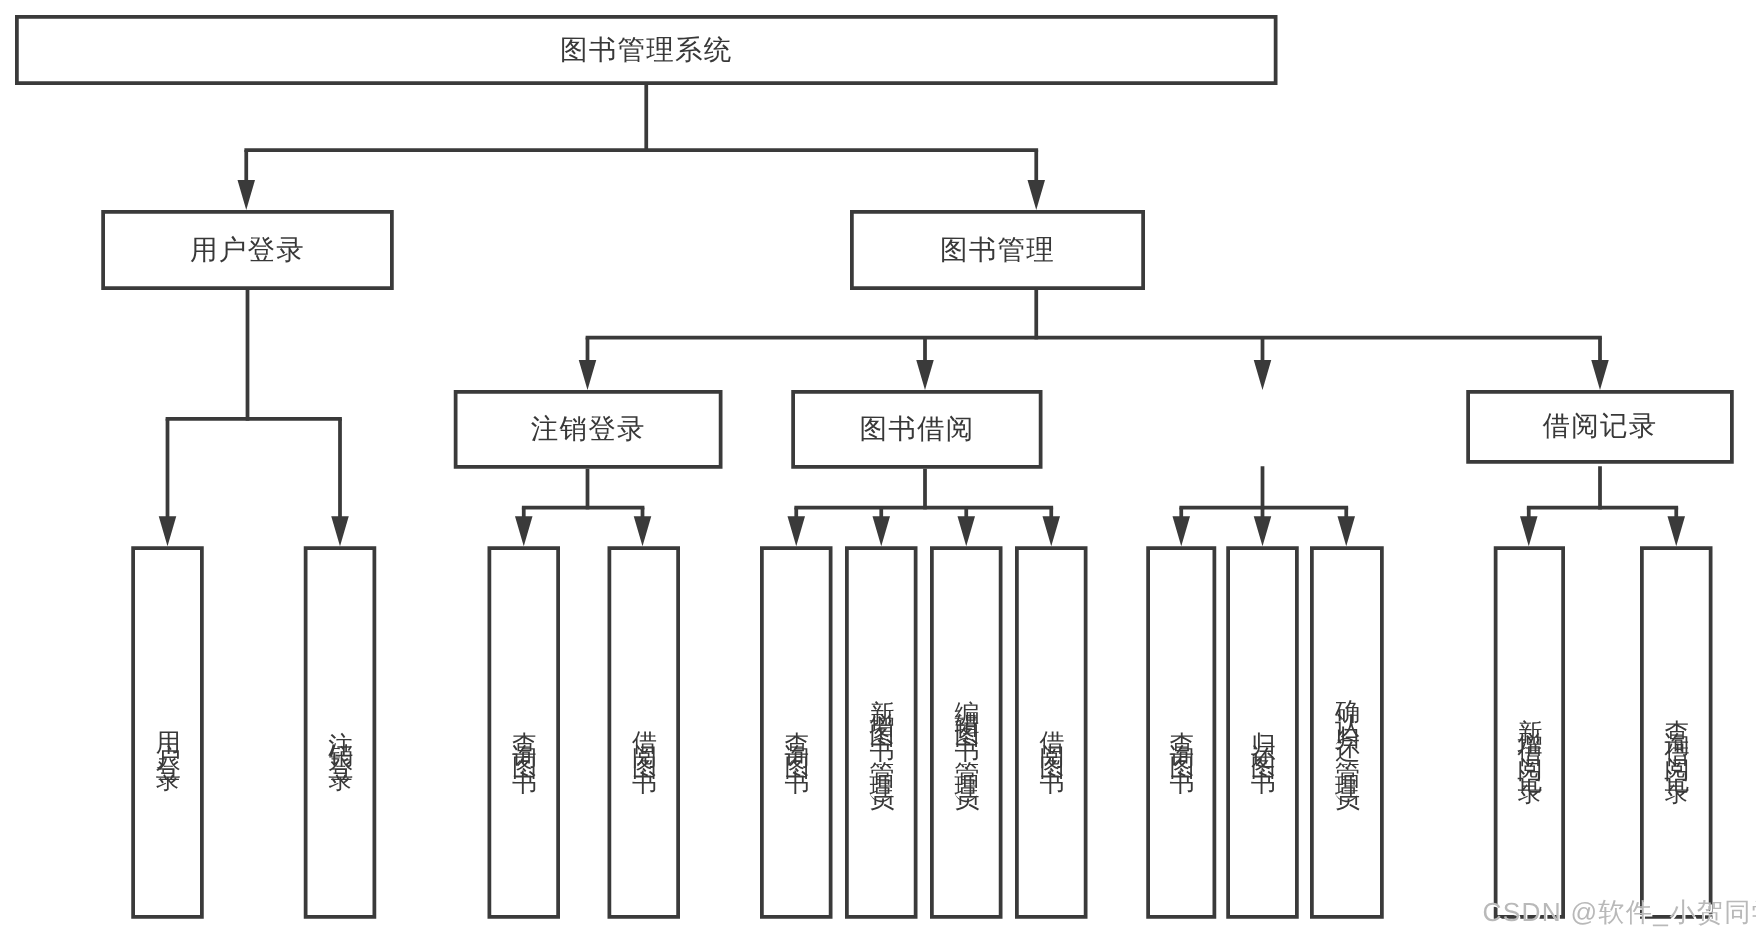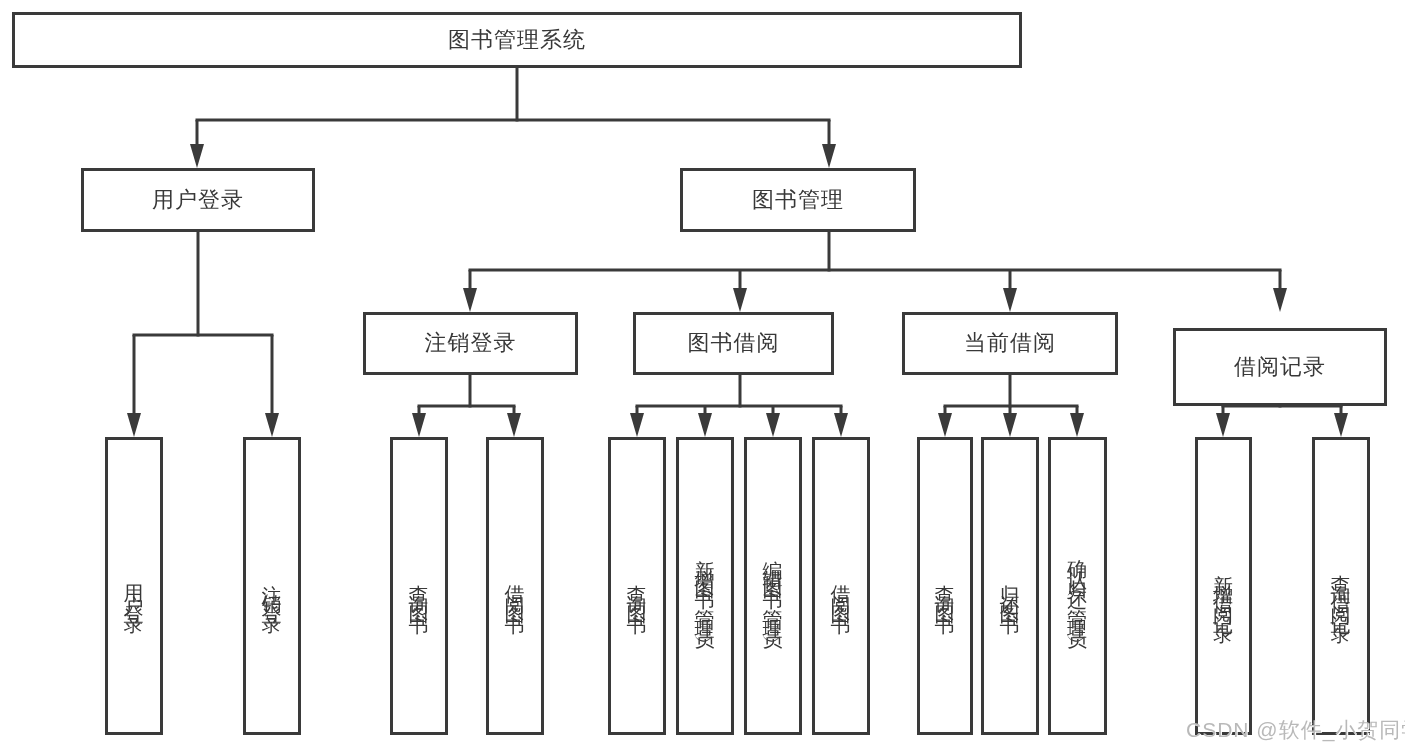--- a/index.html
+++ b/index.html
@@ -91,22 +91,21 @@
     <polygon points="1334,413 1348,413 1341,437" stroke="none"></polygon>
   </svg>
 
   <div class="node h" style="left:12px;top:12px;width:1010px;height:56px">图书管理系统</div>
 
   <div class="node h" style="left:81px;top:168px;width:234px;height:64px">用户登录</div>
   <div class="node h" style="left:680px;top:168px;width:236px;height:64px">图书管理</div>
 
   <div class="node h" style="left:363px;top:312px;width:215px;height:63px">注销登录</div>
   <div class="node h" style="left:633px;top:312px;width:201px;height:63px">图书借阅</div>
-  <div class="node h" style="left:902px;top:312px;width:216px;height:63px">当前借阅</div>
-  <div class="node h" style="left:1173px;top:328px;width:214px;height:78px">借阅记录</div>
+  <div class="node h" style="left:1173px;top:312px;width:214px;height:59px">借阅记录</div>
 
   <div class="node v" style="left:105px;top:437px;width:58px;height:298px">用户登录</div>
   <div class="node v" style="left:243px;top:437px;width:58px;height:298px">注销登录</div>
 
   <div class="node v" style="left:390px;top:437px;width:58px;height:298px">查询图书</div>
   <div class="node v" style="left:486px;top:437px;width:58px;height:298px">借阅图书</div>
 
   <div class="node v" style="left:608px;top:437px;width:58px;height:298px">查询图书</div>
   <div class="node v" style="left:676px;top:437px;width:58px;height:298px">新增图书（管理员）</div>
   <div class="node v" style="left:744px;top:437px;width:58px;height:298px">编辑图书（管理员）</div>

